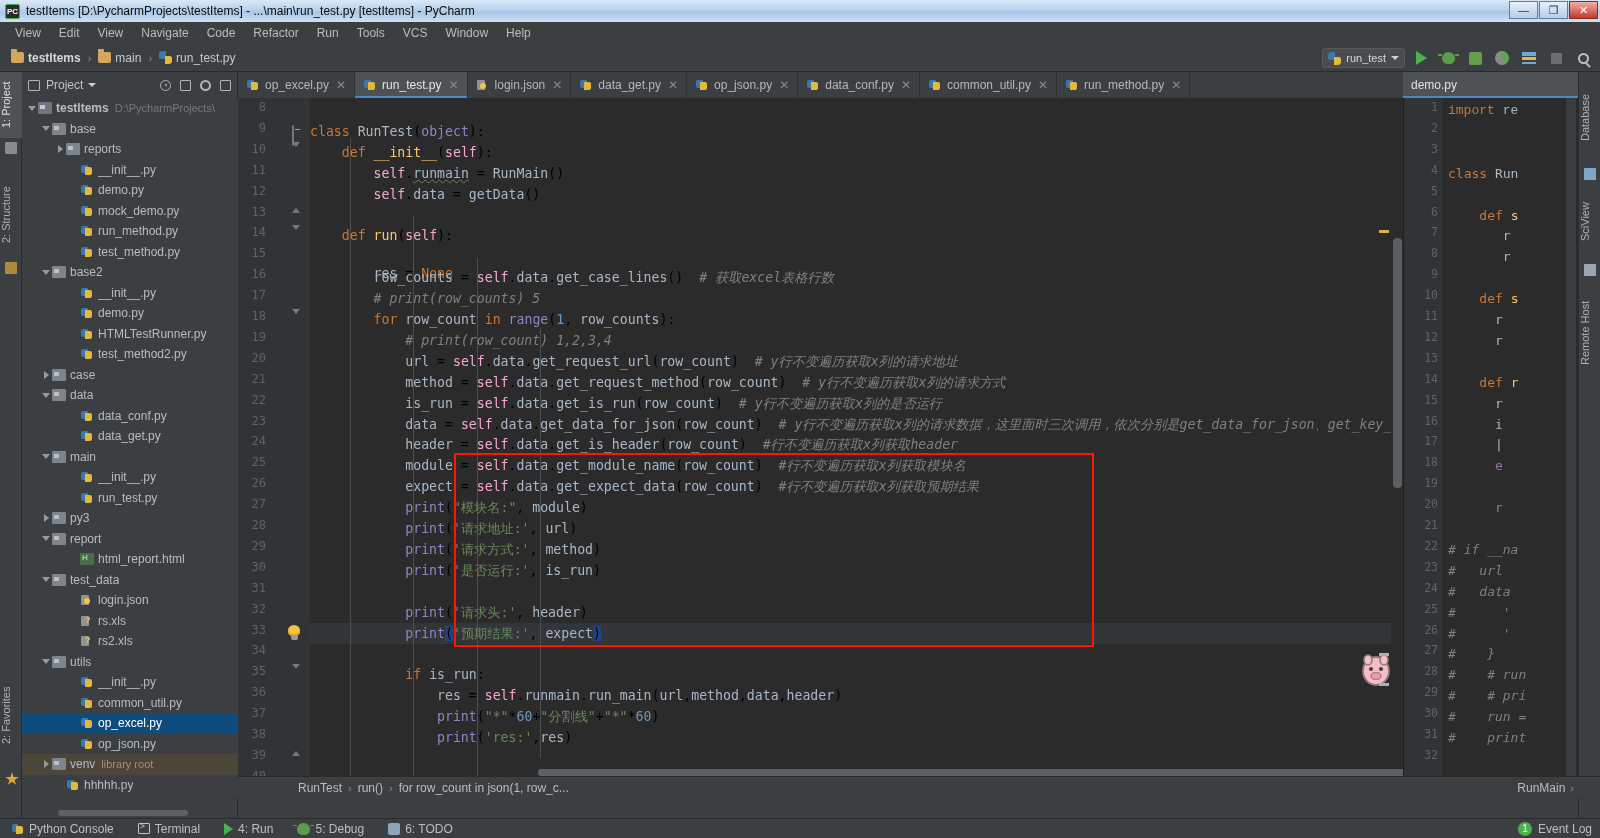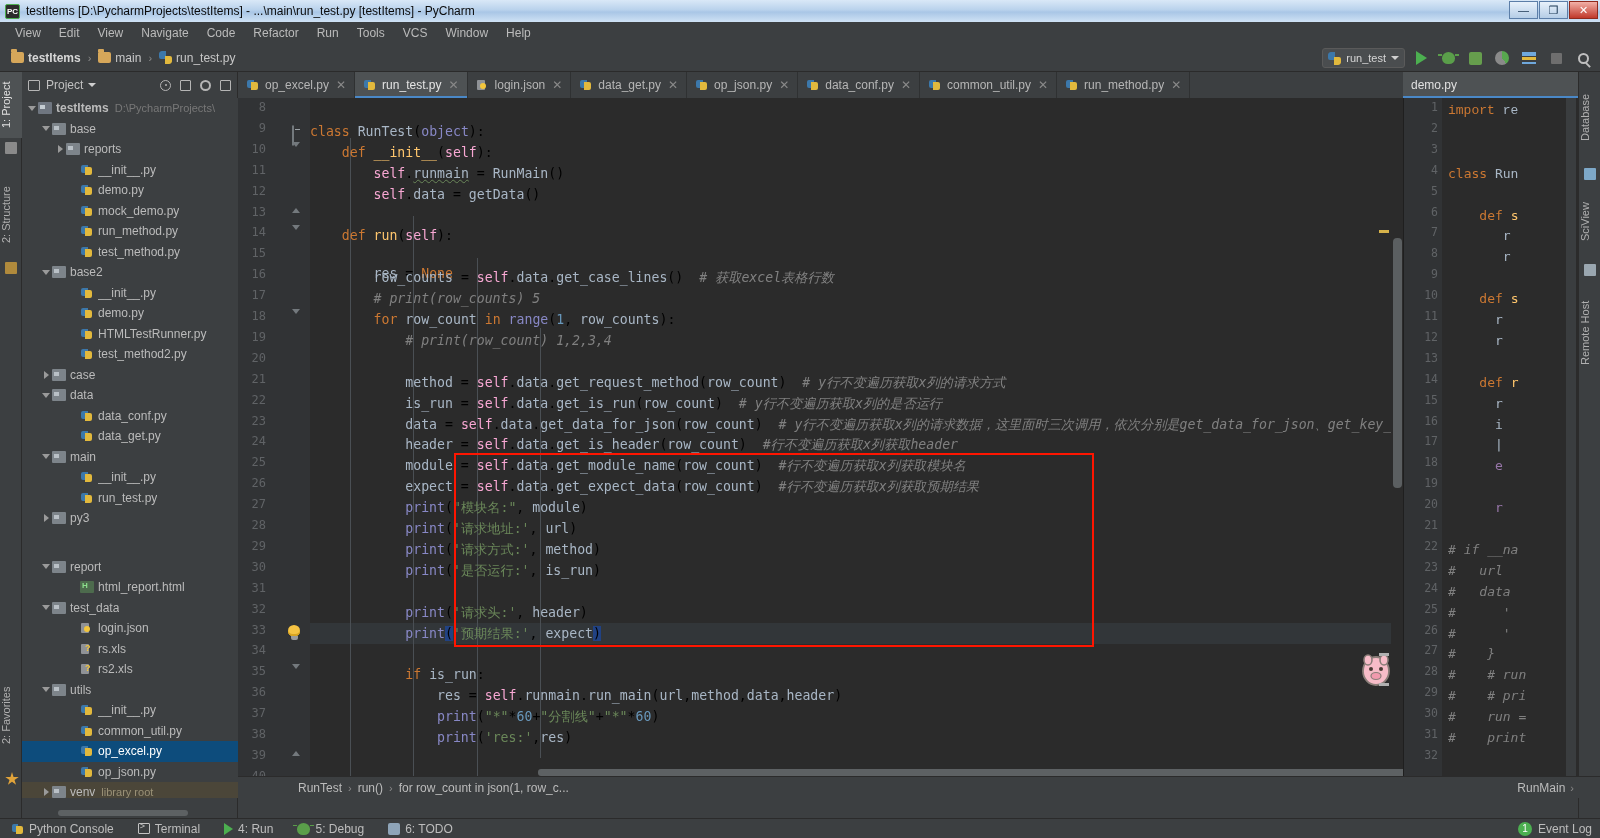--- a/index.html
+++ b/index.html
@@ -463,21 +463,21 @@
           <span class="fico f-py"></span>
           <span class="tlabel">run_test.py</span>
         </div>
         <div class="trow" style="padding-left: 18px;">
           <span class="tw">
             <span class="arr-r"></span>
           </span>
           <span class="fico f-folder"></span>
           <span class="tlabel">py3</span>
         </div>
-        <div class="trow" style="padding-left: 18px; margin-top: 28px;">
+        <div class="trow" style="padding-left: 18px;">
           <span class="tw">
             <span class="arr-d"></span>
           </span>
           <span class="fico f-folder"></span>
           <span class="tlabel">report</span>
         </div>
         <div class="trow" style="padding-left: 46px;">
           <span class="tw"></span>
           <span class="fico f-html"></span>
           <span class="tlabel">html_report.html</span>
@@ -649,20 +649,21 @@
         <div class="cline" style="top: 43.8px;">    <span class="kw">def</span> <span class="fn">__init__</span>(<span class="self">self</span>):</div>
         <div class="cline" style="top: 64.7px;">        <span class="self">self</span>.<span class="id err">runmain</span> = <span class="cls">RunMain</span>()</div>
         <div class="cline" style="top: 85.6px;">        <span class="self">self</span>.<span class="id">data</span> = <span class="cls">getData</span>()</div>
         <div class="cline" style="top: 106.5px;"></div>
         <div class="cline" style="top: 127.4px;">    <span class="kw">def</span> <span class="fn">run</span>(<span class="self">self</span>):</div>
         <div class="cline" style="top: 165px;">        <span class="id">res</span> = <span class="kw">None</span></div>
         <div class="cline" style="top: 169.2px;">        <span class="id">row_counts</span> = <span class="self">self</span>.<span class="id">data</span>.<span class="id">get_case_lines</span>()  <span class="cmt"># 获取excel表格行数</span></div>
         <div class="cline" style="top: 190.1px;">        <span class="cmt"># print(row_counts) 5</span></div>
         <div class="cline" style="top: 211px;">        <span class="kw">for</span> <span class="id">row_count</span> <span class="kw">in</span> <span class="bif">range</span>(<span class="num">1</span>, <span class="id">row_counts</span>):</div>
         <div class="cline" style="top: 231.9px;">            <span class="cmt"># print(row_count) 1,2,3,4</span></div>
+        <div class="cline" style="top: 252.8px;">            <span class="id">url</span> = <span class="self">self</span>.<span class="id">data</span>.<span class="id">get_request_url</span>(<span class="id">row_count</span>)  <span class="cmt"># y行不变遍历获取x列的请求地址</span></div>
         <div class="cline" style="top: 273.7px;">            <span class="id">method</span> = <span class="self">self</span>.<span class="id">data</span>.<span class="id">get_request_method</span>(<span class="id">row_count</span>)  <span class="cmt"># y行不变遍历获取x列的请求方式</span></div>
         <div class="cline" style="top: 294.6px;">            <span class="id">is_run</span> = <span class="self">self</span>.<span class="id">data</span>.<span class="id">get_is_run</span>(<span class="id">row_count</span>)  <span class="cmt"># y行不变遍历获取x列的是否运行</span></div>
         <div class="cline" style="top: 315.5px;">            <span class="id">data</span> = <span class="self">self</span>.<span class="id">data</span>.<span class="id">get_data_for_json</span>(<span class="id">row_count</span>)  <span class="cmt"># y行不变遍历获取x列的请求数据，这里面时三次调用，依次分别是get_data_for_json、get_key_wo</span></div>
         <div class="cline" style="top: 336.4px;">            <span class="id">header</span> = <span class="self">self</span>.<span class="id">data</span>.<span class="id">get_is_header</span>(<span class="id">row_count</span>)  <span class="cmt">#行不变遍历获取x列获取header</span></div>
         <div class="cline" style="top: 357.3px;">            <span class="id">module</span> = <span class="self">self</span>.<span class="id">data</span>.<span class="id">get_module_name</span>(<span class="id">row_count</span>)  <span class="cmt">#行不变遍历获取x列获取模块名</span></div>
         <div class="cline" style="top: 378.2px;">            <span class="id">expect</span> = <span class="self">self</span>.<span class="id">data</span>.<span class="id">get_expect_data</span>(<span class="id">row_count</span>)  <span class="cmt">#行不变遍历获取x列获取预期结果</span></div>
         <div class="cline" style="top: 399.1px;">            <span class="bif">print</span>(<span class="str">"模块名:"</span>, <span class="id">module</span>)</div>
         <div class="cline" style="top: 420px;">            <span class="bif">print</span>(<span class="str">'请求地址:'</span>, <span class="id">url</span>)</div>
         <div class="cline" style="top: 440.9px;">            <span class="bif">print</span>(<span class="str">'请求方式:'</span>, <span class="id">method</span>)</div>
         <div class="cline" style="top: 461.8px;">            <span class="bif">print</span>(<span class="str">'是否运行:'</span>, <span class="id">is_run</span>)</div>

